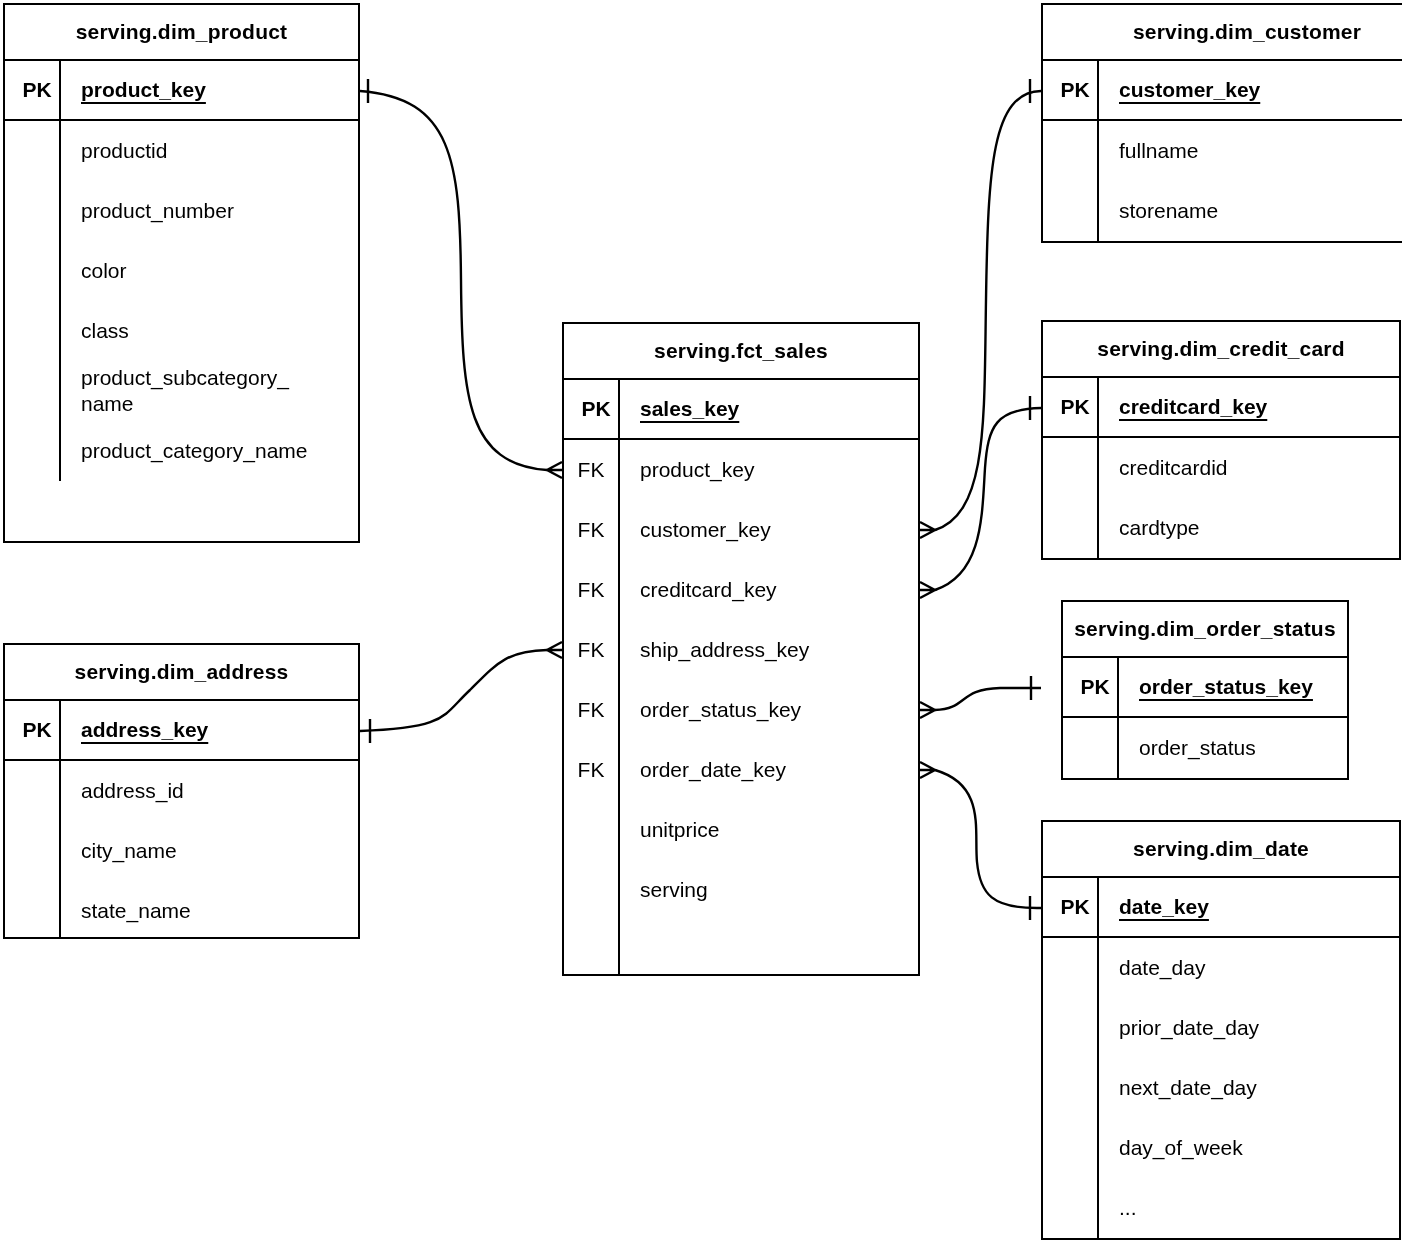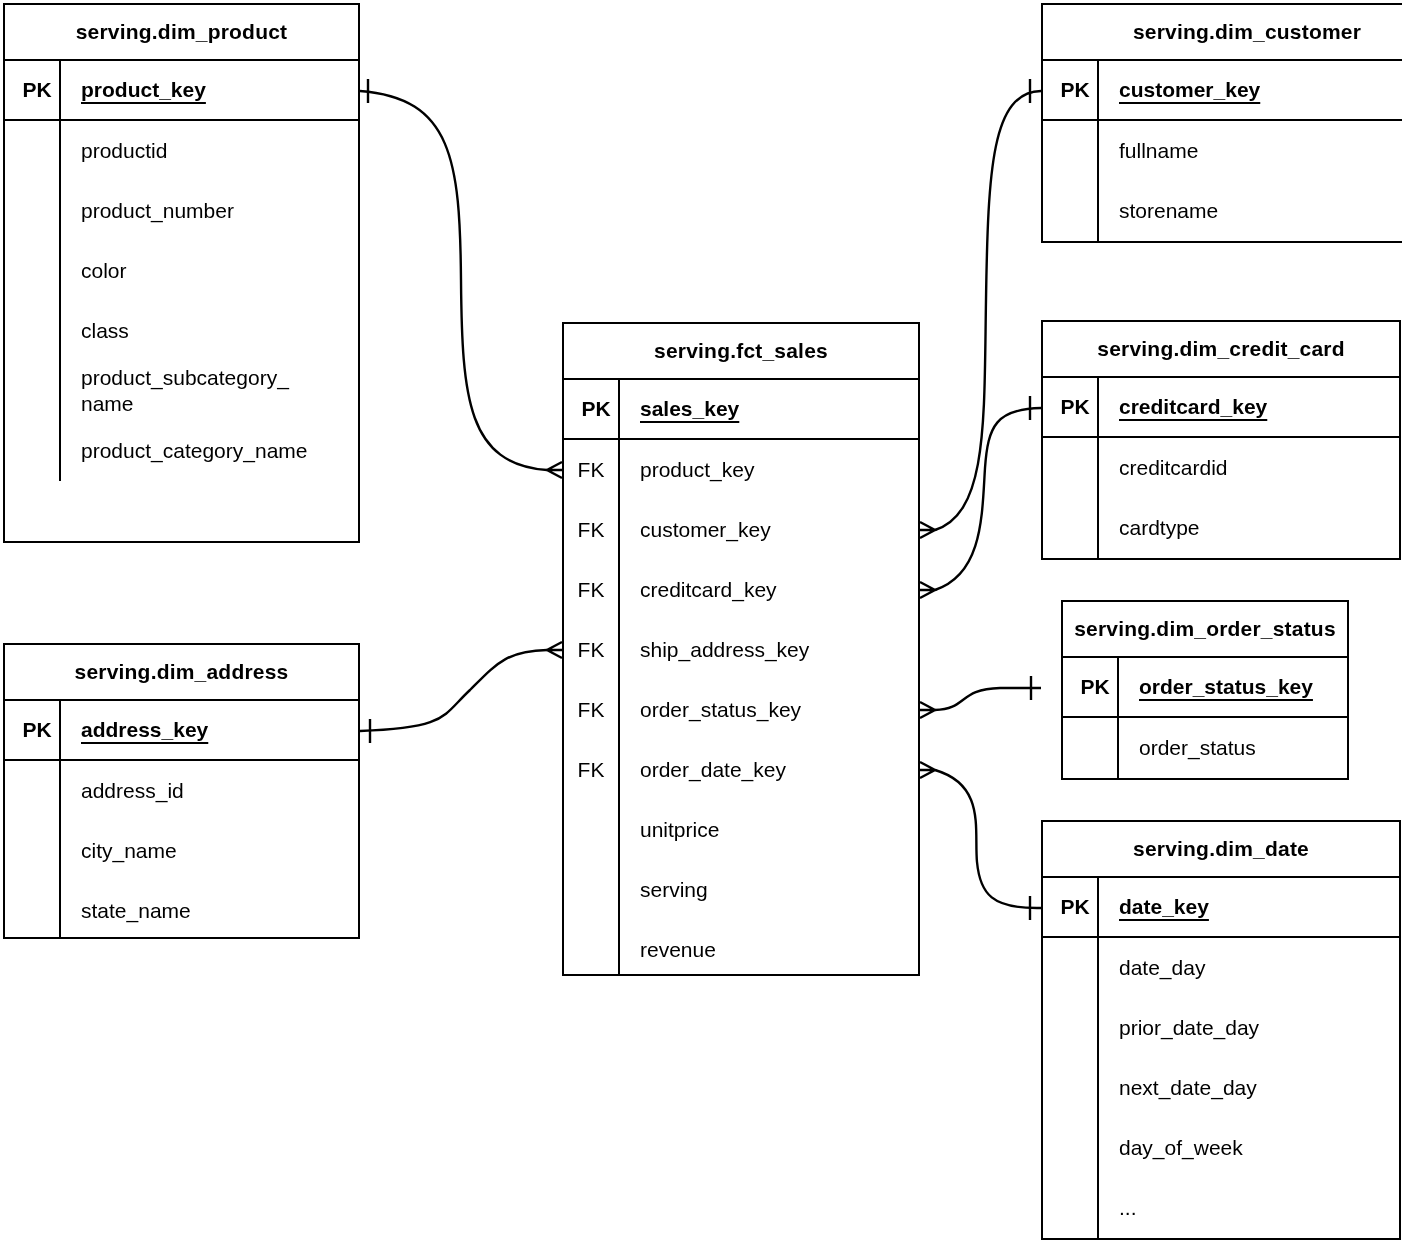--- a/index.html
+++ b/index.html
@@ -189,21 +189,20 @@
   <div class="row">
     <div class="key"></div>
     <div class="field">unitprice</div>
   </div>
   <div class="row">
     <div class="key"></div>
     <div class="field">serving</div>
   </div>
   <div class="row">
     <div class="key"></div>
-    <div class="field">revenue</div>
   </div>
 </div>
 
 <div class="tbl" style="left:1041px; top:320px; width:360px; height:240px;">
   <div class="tbl-title">serving.dim_credit_card</div>
   <div class="row pk">
     <div class="key">PK</div>
     <div class="field">creditcard_key</div>
   </div>
   <div class="row">

